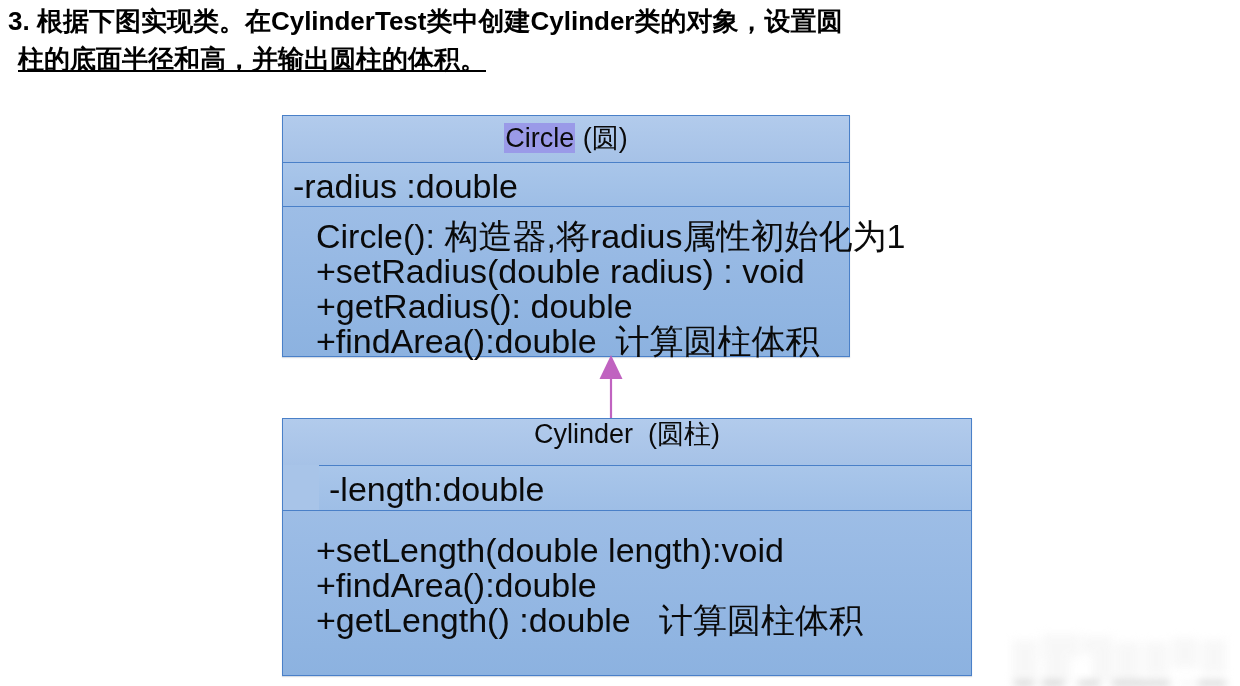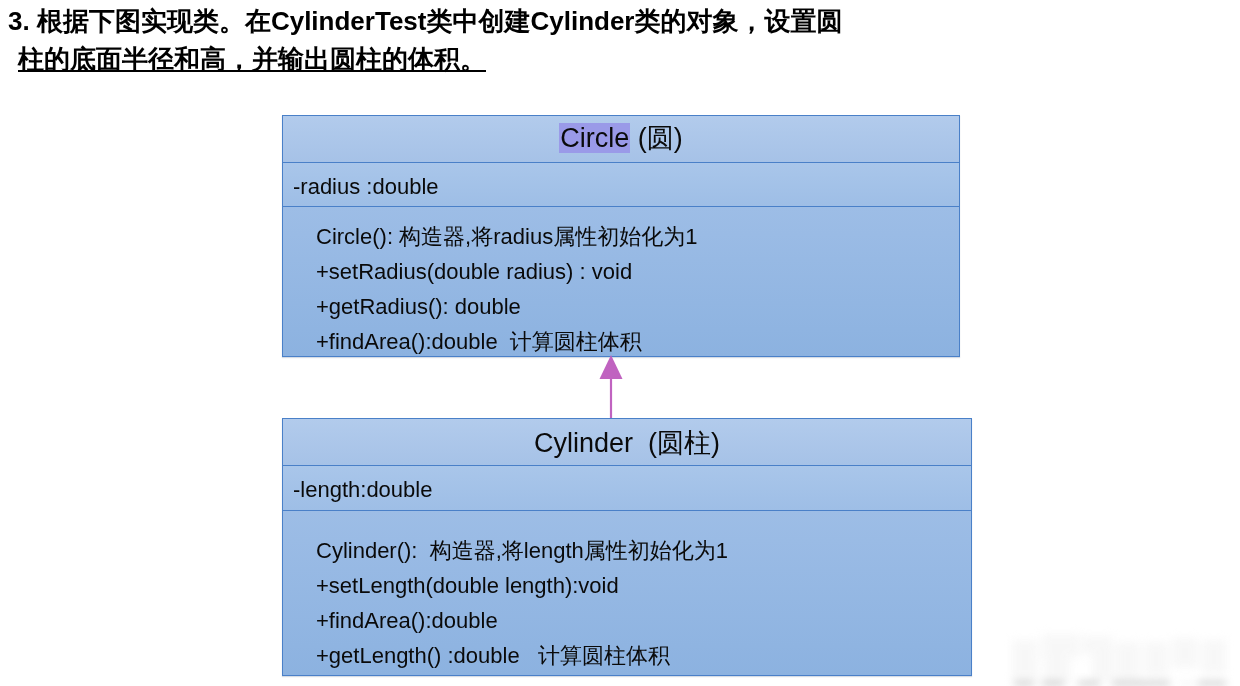--- a/index.html
+++ b/index.html
@@ -64,47 +64,47 @@
     font-size: 27px;
     line-height: 1;
     white-space: pre;
     display: inline-block;
   }
   .title-text .sel {
     background: #9a9ae8;
     padding: 0 1px;
   }
   .row-text {
-    font-size: 22px;
+    font-size: 34px;
     line-height: 35px;
     white-space: pre;
     display: block;
   }
   .methods-list .row-text { line-height: 35px; margin-left: 21px; }
 
   
   #circle-class {
     left: 282px;
     top: 115px;
-    width: 678px;
+    width: 568px;
     height: 242px;
   }
   #circle-class .comp-title   { height: 46px; padding-top: 9px; }
   #circle-class .comp-attrs   { height: 44px; padding: 6px 0 0 10px; }
   #circle-class .comp-methods { height: 150px; padding: 12px 0 0 12px; }
 
   
   #cylinder-class {
     left: 282px;
     top: 418px;
     width: 690px;
     height: 258px;
   }
-  #cylinder-class .comp-title   { height: 46px; padding-top: 11px; }
-  #cylinder-class .comp-attrs   { height: 45px; padding: 6px 0 0 10px; }
+  #cylinder-class .comp-title   { height: 46px; padding-top: 2px; }
+  #cylinder-class .comp-attrs   { height: 45px; padding: 6px 0 0 10px; margin-left: 36px; }
   #cylinder-class .comp-methods { height: 165px; padding: 22px 0 0 12px; }
 
   
   #inherit-arrow {
     position: absolute;
     left: 596px;
     top: 355px;
     width: 30px;
     height: 66px;
   }
@@ -166,21 +166,20 @@
 
   <div class="compartment comp-title">
     <span class="title-text"><span>Cylinder</span><span>  (圆柱)</span></span>
   </div>
 
   <div class="compartment comp-attrs attrs-list">
     <span class="row-text">-length:double</span>
   </div>
 
   <div class="compartment comp-methods methods-list">
-    <span class="row-text">Cylinder():  构造器,将length属性初始化为1</span>
     <span class="row-text">+setLength(double length):void</span>
     <span class="row-text">+findArea():double</span>
     <span class="row-text">+getLength() :double   计算圆柱体积</span>
   </div>
 
 </div>
 
 <div id="watermark">
   <div class="wm-blk" style="left:0px;   top:10px; width:26px; height:40px;"></div>
   <div class="wm-blk" style="left:30px;  top:4px;  width:38px; height:24px;"></div>

